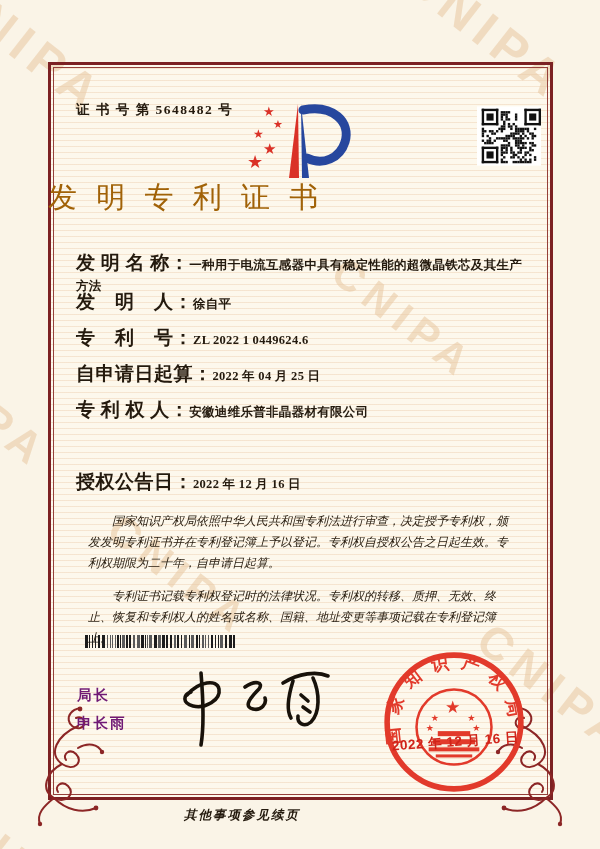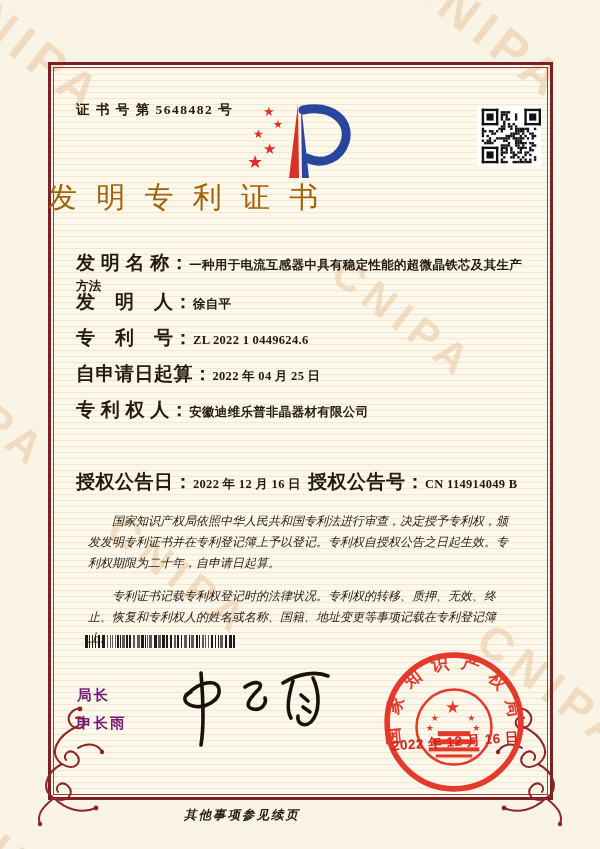--- a/index.html
+++ b/index.html
@@ -332,21 +332,20 @@
       <span class="lbl">专　利　号：</span><span class="val">ZL 2022 1 0449624.6</span>
     </div>
     <div class="abs row" style="top:361px;">
       <span class="lbl">自申请日起算：</span><span class="val">2022 年 04 月 25 日</span>
     </div>
     <div class="abs row" style="top:397px;">
       <span class="lbl">专 利 权 人：</span><span class="val">安徽迪维乐普非晶器材有限公司</span>
     </div>
     <div class="abs row" style="top:469px;">
       <span><span class="lbl">授权公告日：</span><span class="val">2022 年 12 月 16 日</span></span>
-      <span class="row2"><span class="lbl">授权公告号：</span><span class="val">CN 114914049 B</span></span>
     </div>
 
     <div class="abs paras">
       <p>国家知识产权局依照中华人民共和国专利法进行审查，决定授予专利权，颁发发明专利证书并在专利登记簿上予以登记。专利权自授权公告之日起生效。专利权期限为二十年，自申请日起算。</p>
       <p>专利证书记载专利权登记时的法律状况。专利权的转移、质押、无效、终止、恢复和专利权人的姓名或名称、国籍、地址变更等事项记载在专利登记簿上。</p>
     </div>
 
     <svg id="barcode" class="abs" style="left:85px;top:635px;" width="153" height="13" viewBox="0 0 153 13">
         <rect x="0" y="0" width="3" height="13" fill="#1c1c1c"></rect>
         <rect x="4" y="0" width="1" height="13" fill="#1c1c1c"></rect>

